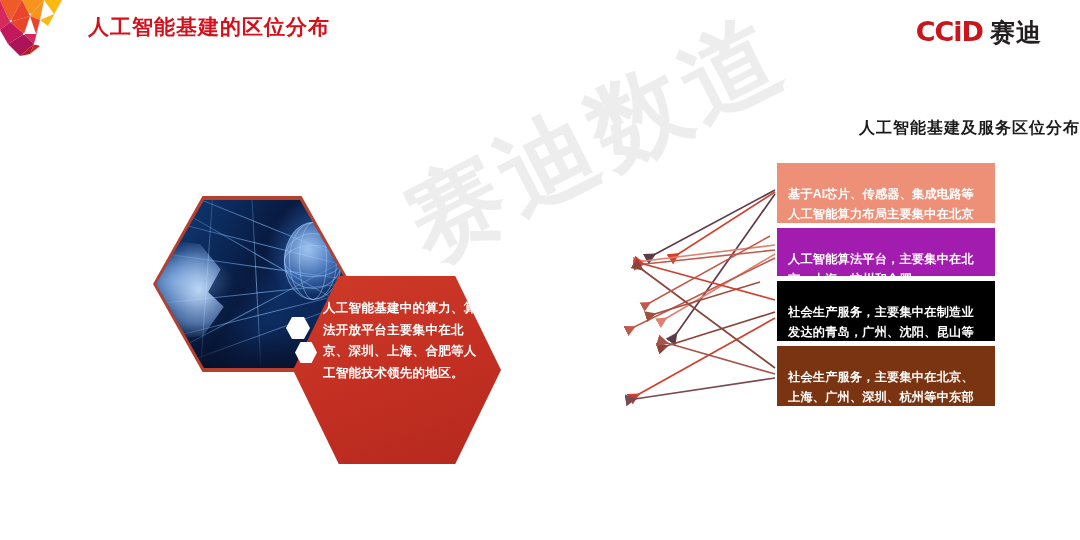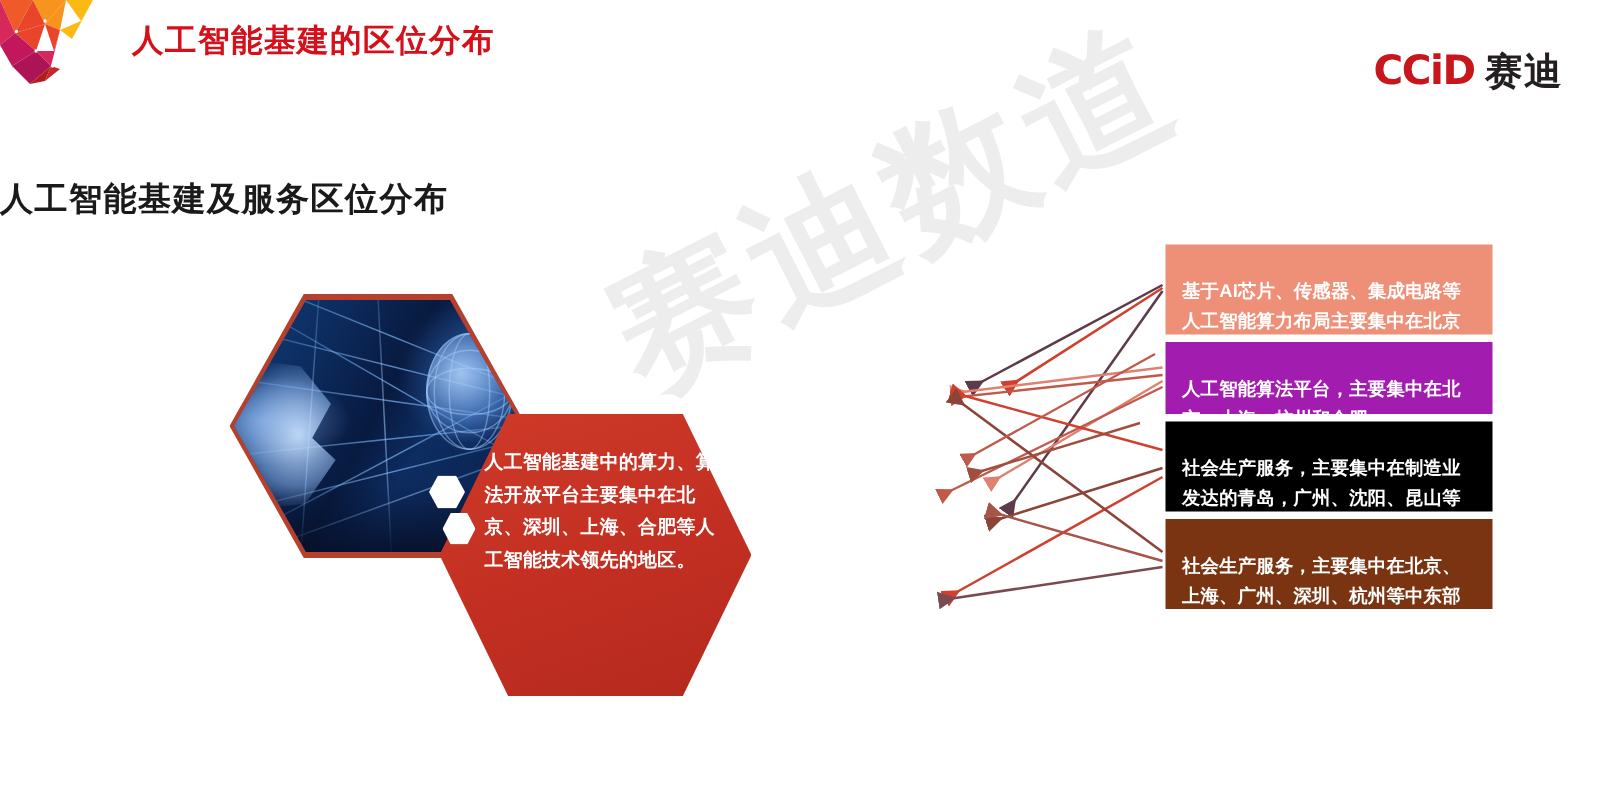--- a/index.html
+++ b/index.html
@@ -18,21 +18,21 @@
   #poly-deco {
     position:absolute; left:0; top:0; width:62px; height:58px;
   }
   #header-title {
     position:absolute; left:88px; top:13px;
     font-size:21px; font-weight:bold; color:#D4101A;
     letter-spacing:1px;
     white-space:nowrap;
   }
   #logo {
-    position:absolute; right:38px; top:31px;
+    position:absolute; right:38px; top:16px;
     display:flex; align-items:baseline; gap:7px;
     white-space:nowrap;
   }
   #logo-ccid {
     font-size:27px; font-weight:bold; color:#C8161D;
     letter-spacing:-1px; font-family:"DejaVu Sans", sans-serif;
   }
   #logo-cn {
     font-size:25px; font-weight:bold; color:#231f20;
     letter-spacing:1px;
@@ -44,22 +44,22 @@
     font-size:96px; font-weight:bold; color:#EDEDED;
     transform:rotate(-27deg); transform-origin:left top;
     white-space:nowrap; letter-spacing:6px;
     pointer-events:none; user-select:none;
     z-index:1;
   }
 
   
   #main-title {
     position:absolute; left:0; top:118px; width:1080px;
-    text-align:left;
-    font-size:22px; font-weight:bold; color:#1a1a1a;
+    text-align:right;
+    font-size:16px; font-weight:bold; color:#1a1a1a;
     letter-spacing:1px;
     z-index:5;
   }
 
   
   #hex-image-wrap {
     position:absolute; left:153px; top:196px; width:198px; height:176px;
     z-index:4;
   }
   #hex-image {

